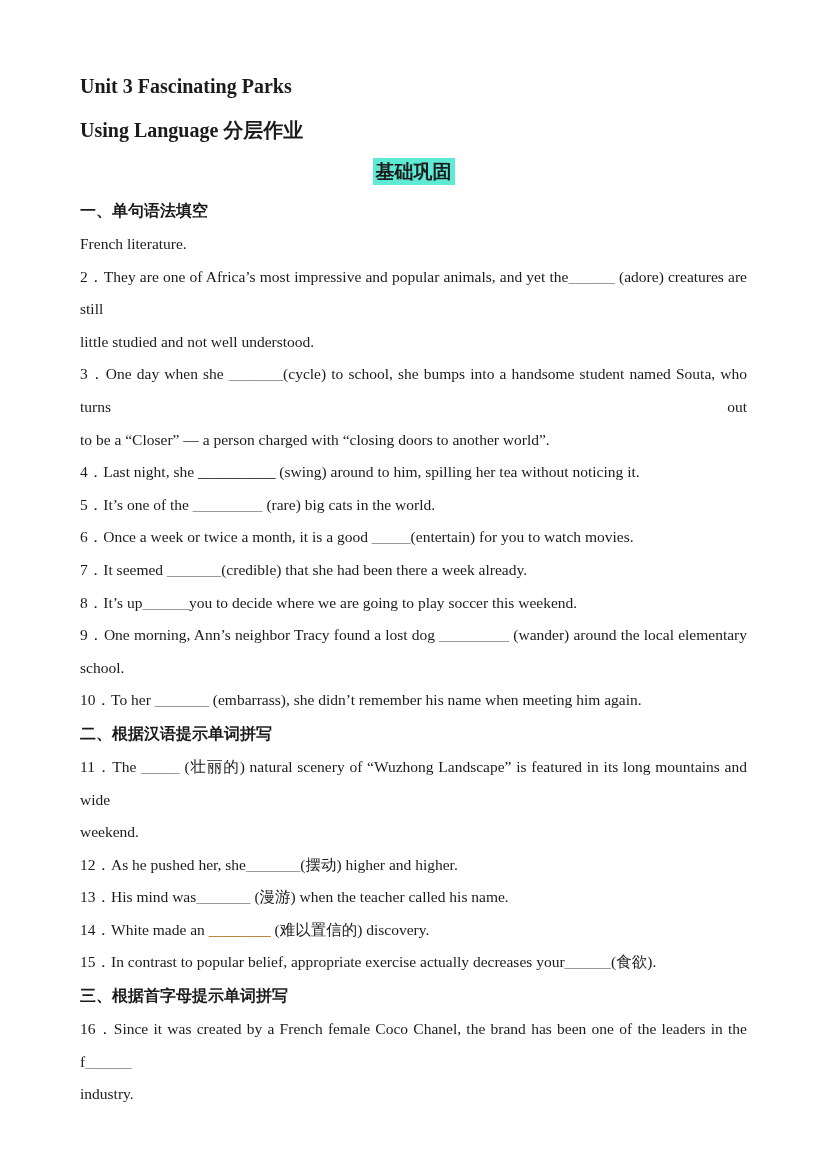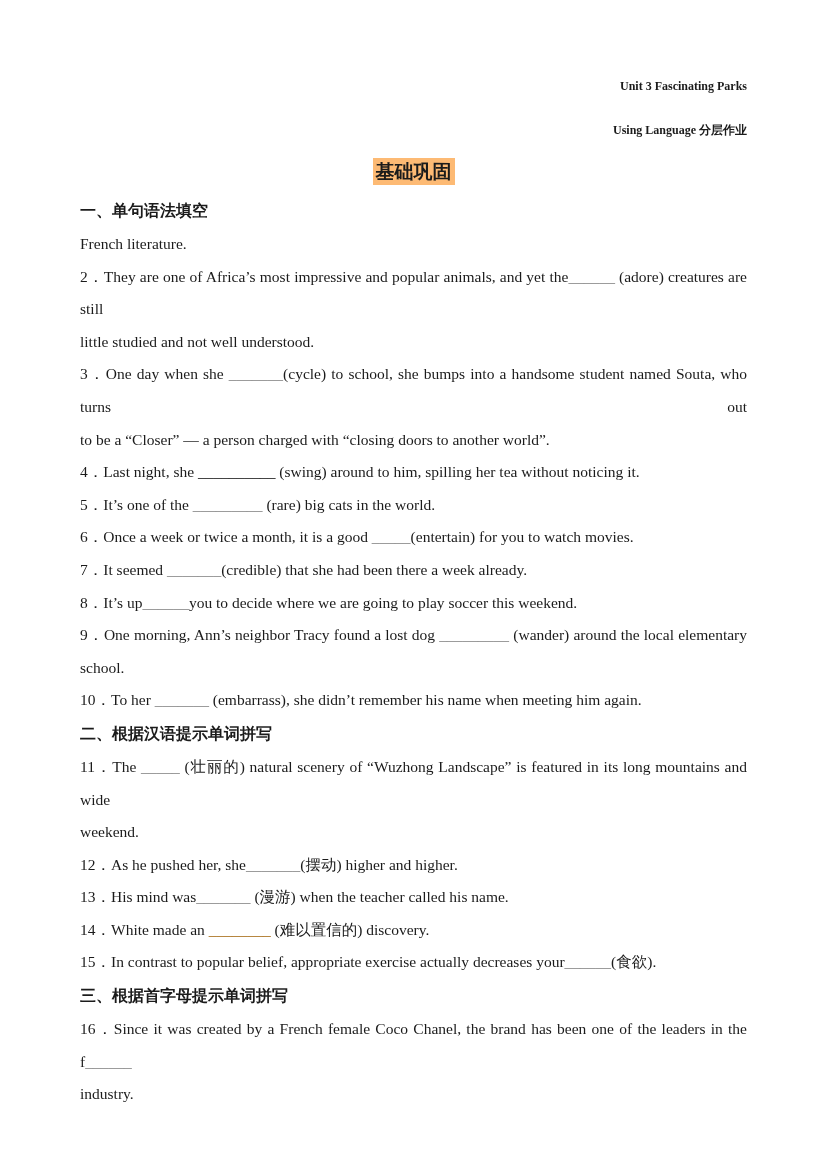--- a/index.html
+++ b/index.html
@@ -8,22 +8,22 @@
     width: 827px;
     height: 1169px;
     box-sizing: border-box;
     background: #ffffff;
     padding: 64px 80px 0 80px;
     color: #1b1b1b;
     font-family: "Liberation Serif", "DejaVu Serif", serif;
     overflow: hidden;
   }
   .title {
-    text-align: right;
-    font-size: 12px;
+    text-align: left;
+    font-size: 20px;
     font-weight: bold;
     line-height: 44px;
     white-space: nowrap;
   }
   .badge-row {
     text-align: center;
     line-height: 42px;
   }
   .badge {
     display: inline-block;
@@ -55,21 +55,21 @@
 </style>
 </head>
 <body>
 
 <div class="page">
 
   <div class="title">Unit 3 Fascinating Parks</div>
   <div class="title">Using Language 分层作业</div>
 
   <div class="badge-row">
-    <span class="badge" style="background: #fdba74;">基础巩固</span>
+    <span class="badge" style="background: #5eead4;">基础巩固</span>
   </div>
 
   <div class="section-heading">一、单句语法填空</div>
 
   <div class="line">French literature.</div>
 
   <div class="line full">2．They are one of Africa’s most impressive and popular animals, and yet the<span class="blank" style="color: rgb(126, 126, 126);">______</span> (adore) creatures are still</div>
   <div class="line">little studied and not well understood.</div>
 
   <div class="line full">3．One day when she <span class="blank" style="color: rgb(126, 126, 126);">_______</span>(cycle) to school, she bumps into a handsome student named Souta, who turns out</div>

